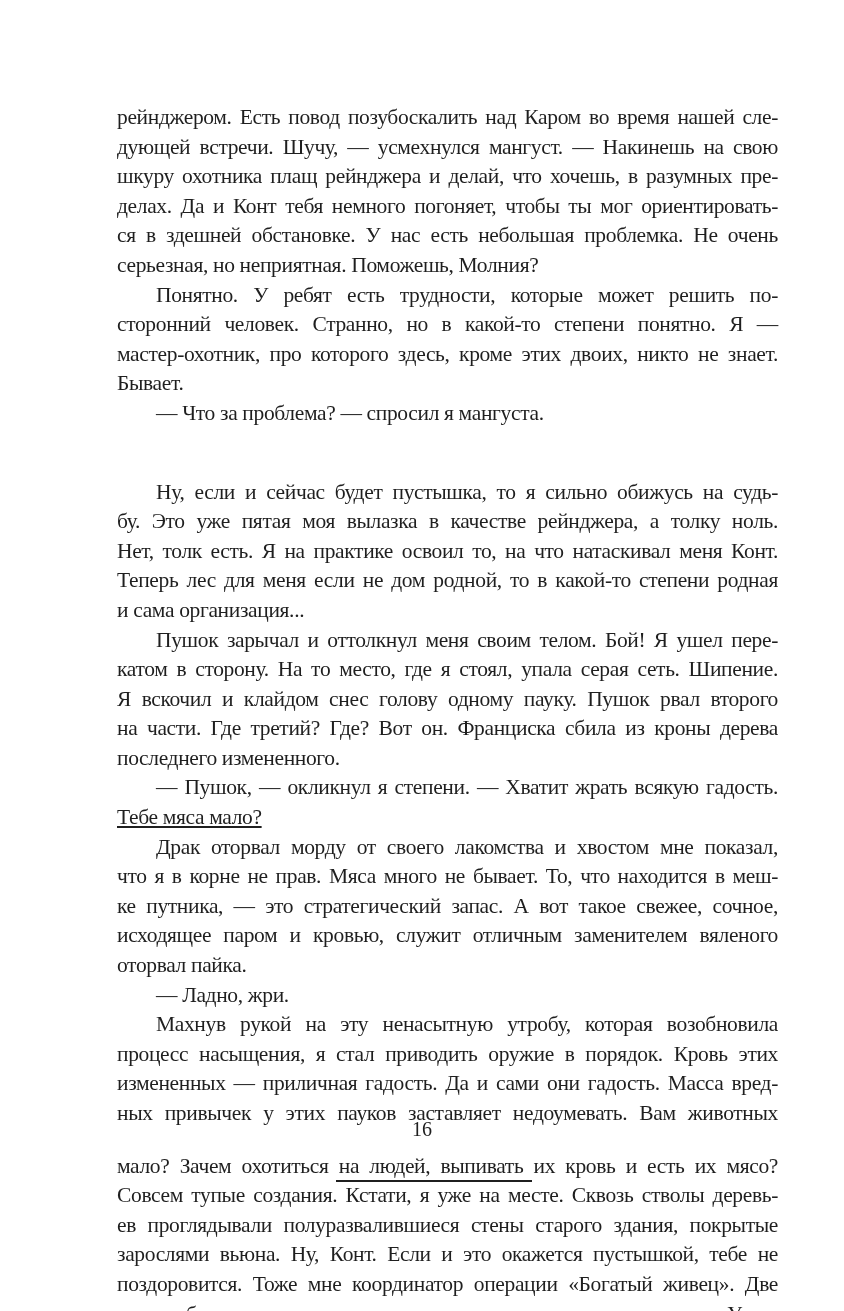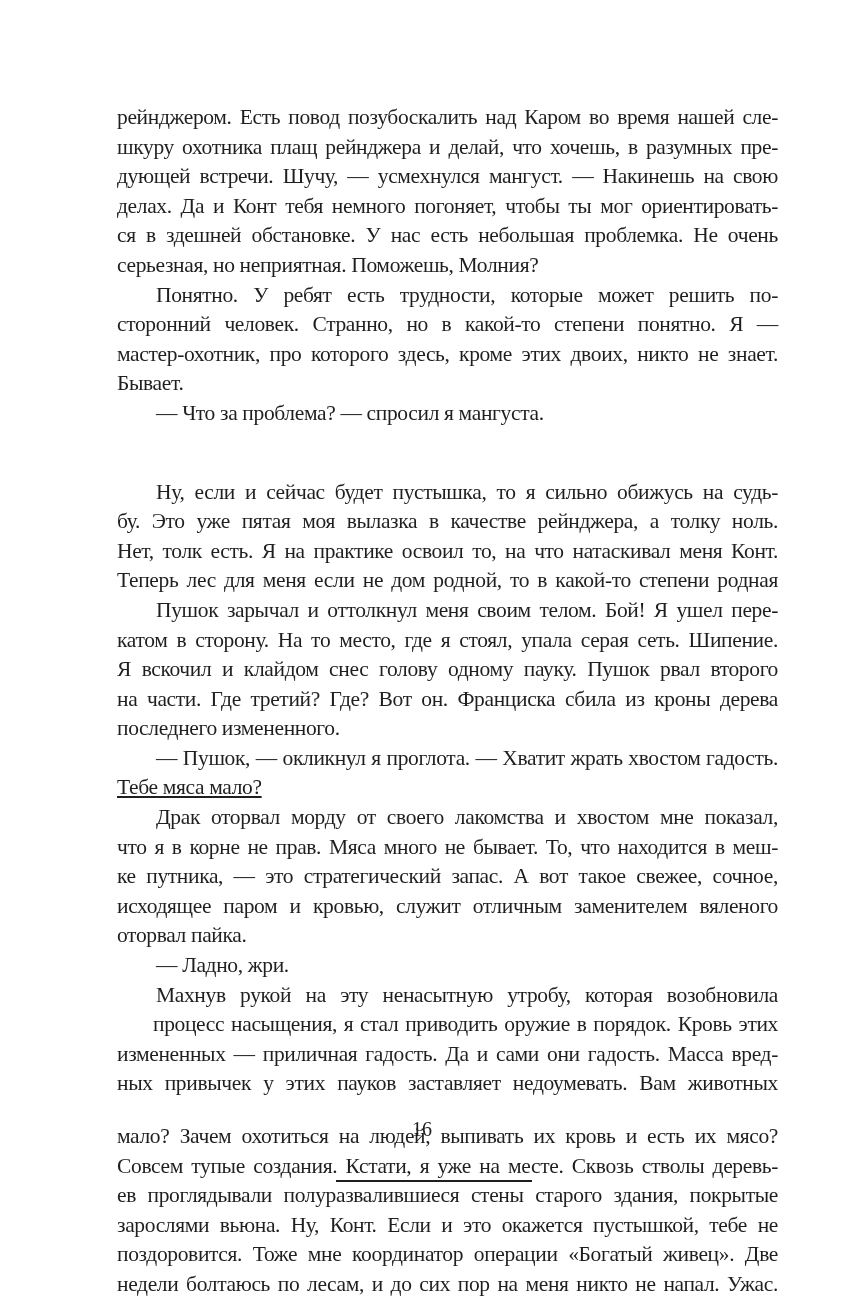--- a/index.html
+++ b/index.html
@@ -31,66 +31,67 @@
     font-family: "Liberation Serif", "DejaVu Serif", serif;
   }
 </style>
 </head>
 <body>
 
 <div class="page">
   <div class="text-block" id="text-block">
       <div class="paragraph">
         <span class="line" style="display: block;">рейнджером. Есть повод позубоскалить над Каром во время нашей сле-</span>
+        <span class="line" style="display: block;">дующей встречи. Шучу, — усмехнулся мангуст. — Накинешь на свою</span>
         <span class="line" style="display: block;">шкуру охотника плащ рейнджера и делай, что хочешь, в разумных пре-</span>
-        <span class="line" style="display: block;">дующей встречи. Шучу, — усмехнулся мангуст. — Накинешь на свою</span>
         <span class="line" style="display: block;">делах. Да и Конт тебя немного погоняет, чтобы ты мог ориентировать-</span>
         <span class="line" style="display: block;">ся в здешней обстановке. У нас есть небольшая проблемка. Не очень</span>
         <span class="line last" style="display: block;">серьезная, но неприятная. Поможешь, Молния?</span>
       </div>
       <div class="paragraph">
         <span class="line indent" style="display: block;">Понятно. У ребят есть трудности, которые может решить по-</span>
         <span class="line" style="display: block;">сторонний человек. Странно, но в какой-то степени понятно. Я —</span>
         <span class="line" style="display: block;">мастер-охотник, про которого здесь, кроме этих двоих, никто не знает.</span>
         <span class="line last" style="display: block;">Бывает.</span>
       </div>
       <div class="paragraph">
         <span class="line indent last" style="display: block;">— Что за проблема? — спросил я мангуста.</span>
       </div>
       <div class="section-gap"></div>
       <div class="paragraph">
         <span class="line indent" style="display: block;">Ну, если и сейчас будет пустышка, то я сильно обижусь на судь-</span>
         <span class="line" style="display: block;">бу. Это уже пятая моя вылазка в качестве рейнджера, а толку ноль.</span>
         <span class="line" style="display: block;">Нет, толк есть. Я на практике освоил то, на что натаскивал меня Конт.</span>
         <span class="line" style="display: block;">Теперь лес для меня если не дом родной, то в какой-то степени родная</span>
+        <span class="line last" style="display: block;">и сама организация...</span>
       </div>
       <div class="paragraph">
         <span class="line indent" style="display: block;">Пушок зарычал и оттолкнул меня своим телом. Бой! Я ушел пере-</span>
         <span class="line" style="display: block;">катом в сторону. На то место, где я стоял, упала серая сеть. Шипение.</span>
         <span class="line" style="display: block;">Я вскочил и клайдом снес голову одному пауку. Пушок рвал второго</span>
         <span class="line" style="display: block;">на части. Где третий? Где? Вот он. Франциска сбила из кроны дерева</span>
         <span class="line last" style="display: block;">последнего измененного.</span>
       </div>
       <div class="paragraph">
-        <span class="line indent" style="display: block;">— Пушок, — окликнул я проглота. — Хватит жрать хвостом гадость.</span>
+        <span class="line indent" style="display: block;">— Пушок, — окликнул я степени. — Хватит жрать всякую гадость.</span>
         <span class="line last" style="display: block; text-decoration: underline;">Тебе мяса мало?</span>
       </div>
       <div class="paragraph">
         <span class="line indent" style="display: block;">Драк оторвал морду от своего лакомства и хвостом мне показал,</span>
         <span class="line" style="display: block;">что я в корне не прав. Мяса много не бывает. То, что находится в меш-</span>
         <span class="line" style="display: block;">ке путника, — это стратегический запас. А вот такое свежее, сочное,</span>
         <span class="line" style="display: block;">исходящее паром и кровью, служит отличным заменителем вяленого</span>
         <span class="line last" style="display: block;">оторвал пайка.</span>
       </div>
       <div class="paragraph">
         <span class="line indent last" style="display: block;">— Ладно, жри.</span>
       </div>
       <div class="paragraph">
         <span class="line indent" style="display: block;">Махнув рукой на эту ненасытную утробу, которая возобновила</span>
-        <span class="line" style="display: block; margin-left: 36px;">процесс насыщения, я стал приводить оружие в порядок. Кровь этих</span>
+        <span class="line" style="display: block;">процесс насыщения, я стал приводить оружие в порядок. Кровь этих</span>
         <span class="line" style="display: block;">измененных — приличная гадость. Да и сами они гадость. Масса вред-</span>
         <span class="line" style="display: block;">ных привычек у этих пауков заставляет недоумевать. Вам животных</span>
         <span class="line" style="display: block; margin-top: 23px;">мало? Зачем охотиться на людей, выпивать их кровь и есть их мясо?</span>
         <span class="line" style="display: block;">Совсем тупые создания. Кстати, я уже на месте. Сквозь стволы деревь-</span>
         <span class="line" style="display: block;">ев проглядывали полуразвалившиеся стены старого здания, покрытые</span>
         <span class="line" style="display: block;">зарослями вьюна. Ну, Конт. Если и это окажется пустышкой, тебе не</span>
         <span class="line" style="display: block;">поздоровится. Тоже мне координатор операции «Богатый живец». Две</span>
         <span class="line" style="display: block;">недели болтаюсь по лесам, и до сих пор на меня никто не напал. Ужас.</span>
       </div>
     </div>

